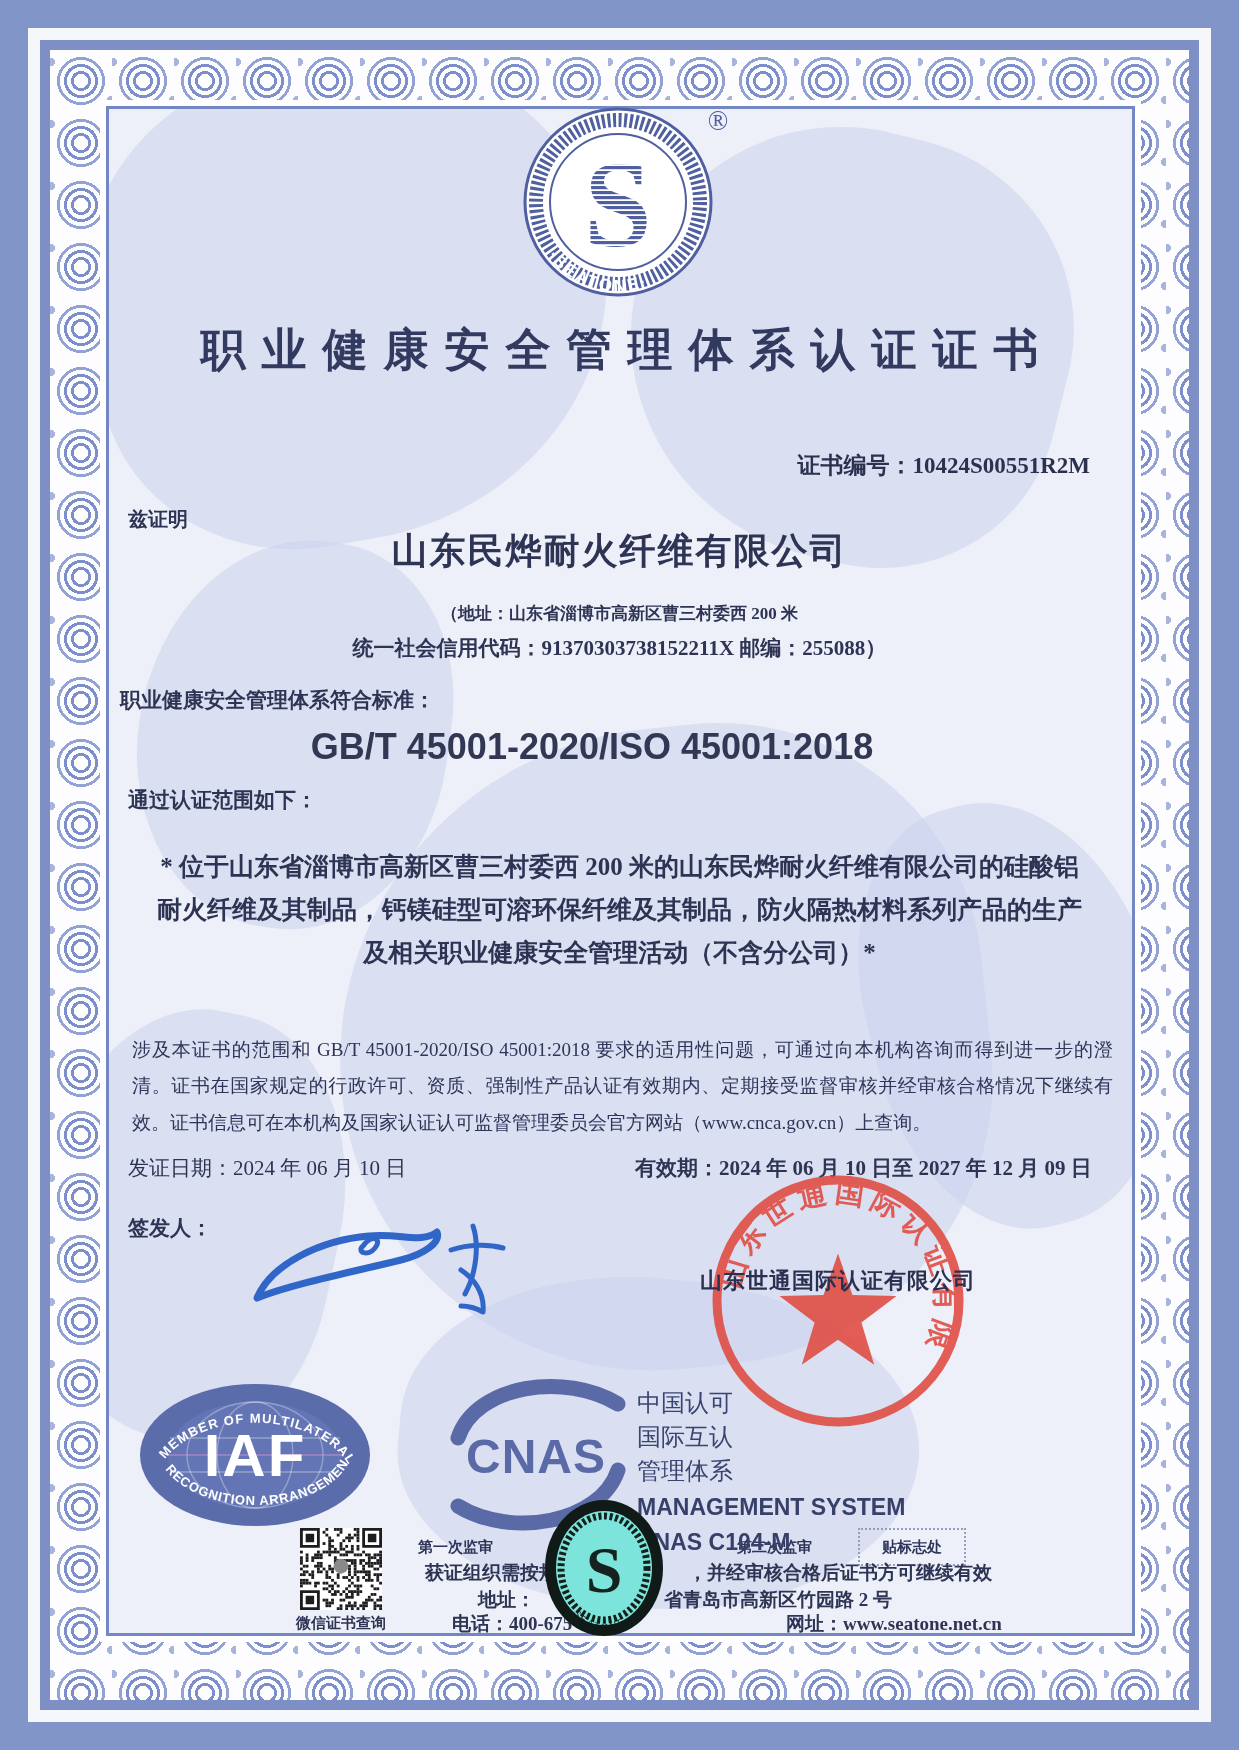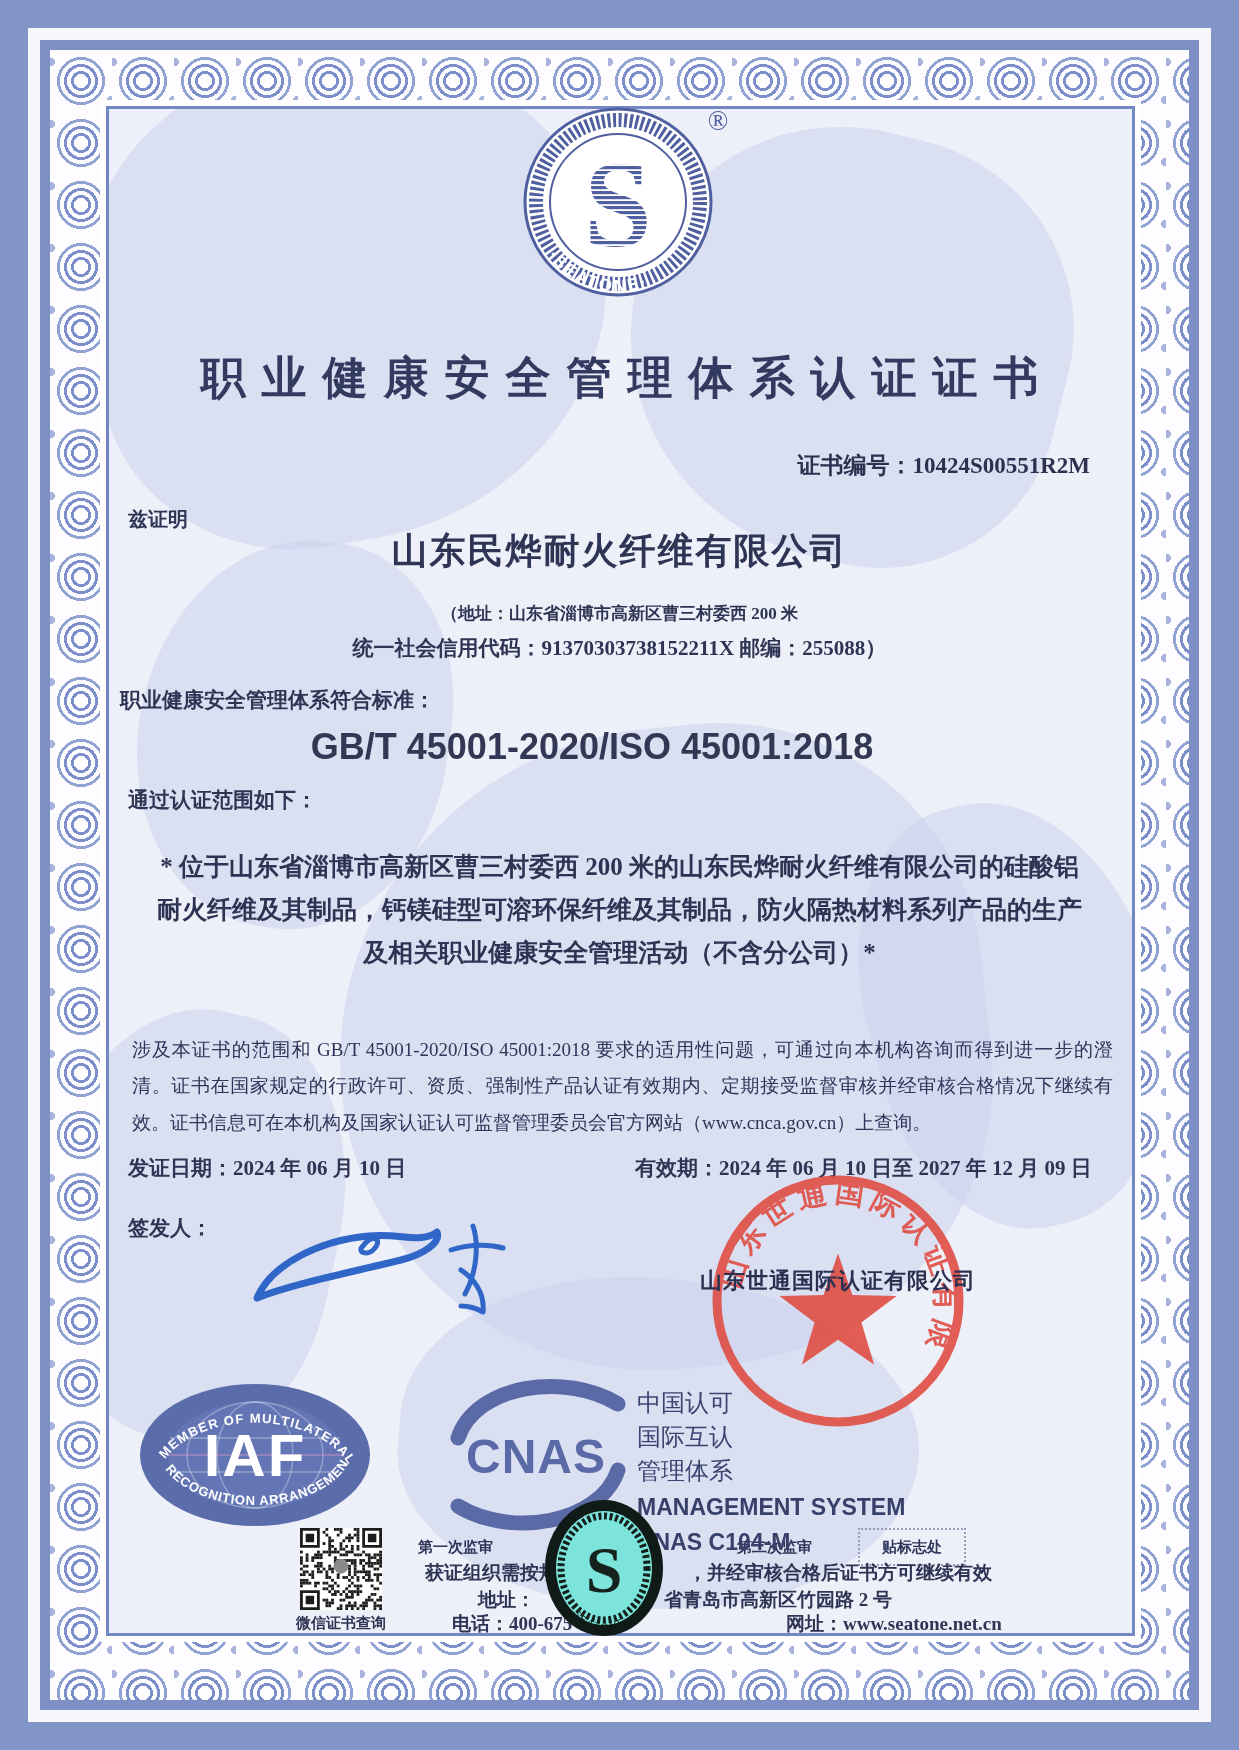--- a/index.html
+++ b/index.html
@@ -12,32 +12,32 @@
     background-image:
       radial-gradient(circle at 31px 31px, rgba(255,255,255,0) 0 7px, #7d8fca 7px 10px, rgba(255,255,255,0) 10px 14px, #7d8fca 14px 17px, rgba(255,255,255,0) 17px 21px, #93a2d4 21px 24px, rgba(255,255,255,0) 24px),
       radial-gradient(circle at 1px 12px, #a9b4dc 0 4px, rgba(255,255,255,0) 4px),
       radial-gradient(circle at 61px 50px, #a9b4dc 0 4px, rgba(255,255,255,0) 4px);
     background-size:62px 62px;}
   .panel{position:absolute;left:106px;top:106px;right:104px;bottom:114px;background:#edeff9;
     border:3px solid #7387c5;box-shadow:0 0 0 6px #fff;overflow:hidden;}
   .blob{position:absolute;background:#cbd2ec;opacity:.55;}
   .abs{position:absolute;}
   .ink{color:#2e3453;}
-  .title{left:0;right:0;top:348px;text-align:center;font-size:45px;font-weight:700;letter-spacing:16px;padding-left:16px;color:#333a5f;}
+  .title{left:0;right:0;top:320px;text-align:center;font-size:45px;font-weight:700;letter-spacing:16px;padding-left:16px;color:#333a5f;}
   .certno{right:149px;top:450px;font-size:23px;font-weight:700;color:#2c3150;}
   .certify{left:128px;top:506px;font-size:20px;font-weight:600;}
   .company{left:0;right:0;top:527px;text-align:center;font-size:36px;font-weight:700;letter-spacing:2px;color:#2e3454;}
   .addr1{left:0;right:0;top:602px;text-align:center;font-size:17px;font-weight:600;}
   .addr2{left:0;right:0;top:634px;text-align:center;font-size:21px;font-weight:600;}
   .stdlabel{left:120px;top:686px;font-size:21px;font-weight:600;}
   .stdval{left:0;right:55px;top:726px;text-align:center;font-size:36px;font-weight:600;color:#323854;}
   .scopelabel{left:128px;top:786px;font-size:21px;font-weight:600;}
   .scope{left:118px;right:118px;top:845px;text-align:center;font-size:25px;font-weight:600;line-height:1.72;white-space:pre-line;color:#2d3352;}
   .notice{left:132px;right:126px;top:1032px;font-size:19px;font-weight:500;line-height:1.92;text-align:justify;color:#2e3558;}
-  .issue{left:128px;top:1154px;font-size:21px;font-weight:700;}
+  .issue{left:128px;top:1154px;font-size:21px;font-weight:400;}
   .valid{left:635px;top:1154px;font-size:21px;font-weight:600;}
   .signer{left:128px;top:1214px;font-size:21px;font-weight:600;}
   .issuer{left:700px;top:1266px;font-size:22px;font-weight:700;letter-spacing:1px;color:#2b3050;z-index:6;}
   .accred{left:637px;top:1386px;z-index:2;}
   .accred .cn{font-size:24px;line-height:34px;color:#3a4470;font-weight:500;}
   .accred .en{font-size:23px;line-height:32px;color:#374068;font-weight:700;margin-top:3px;}
   .qrcap{left:288px;top:1614px;width:106px;text-align:center;font-size:15px;font-weight:600;}
   .audit{font-size:15px;font-weight:600;color:#2e3558;}
   .stickerbox{left:858px;top:1528px;width:104px;height:34px;border:2px dotted #979dbd;text-align:center;line-height:34px;}
   .noteA{left:425px;top:1560px;font-size:19px;font-weight:600;}

